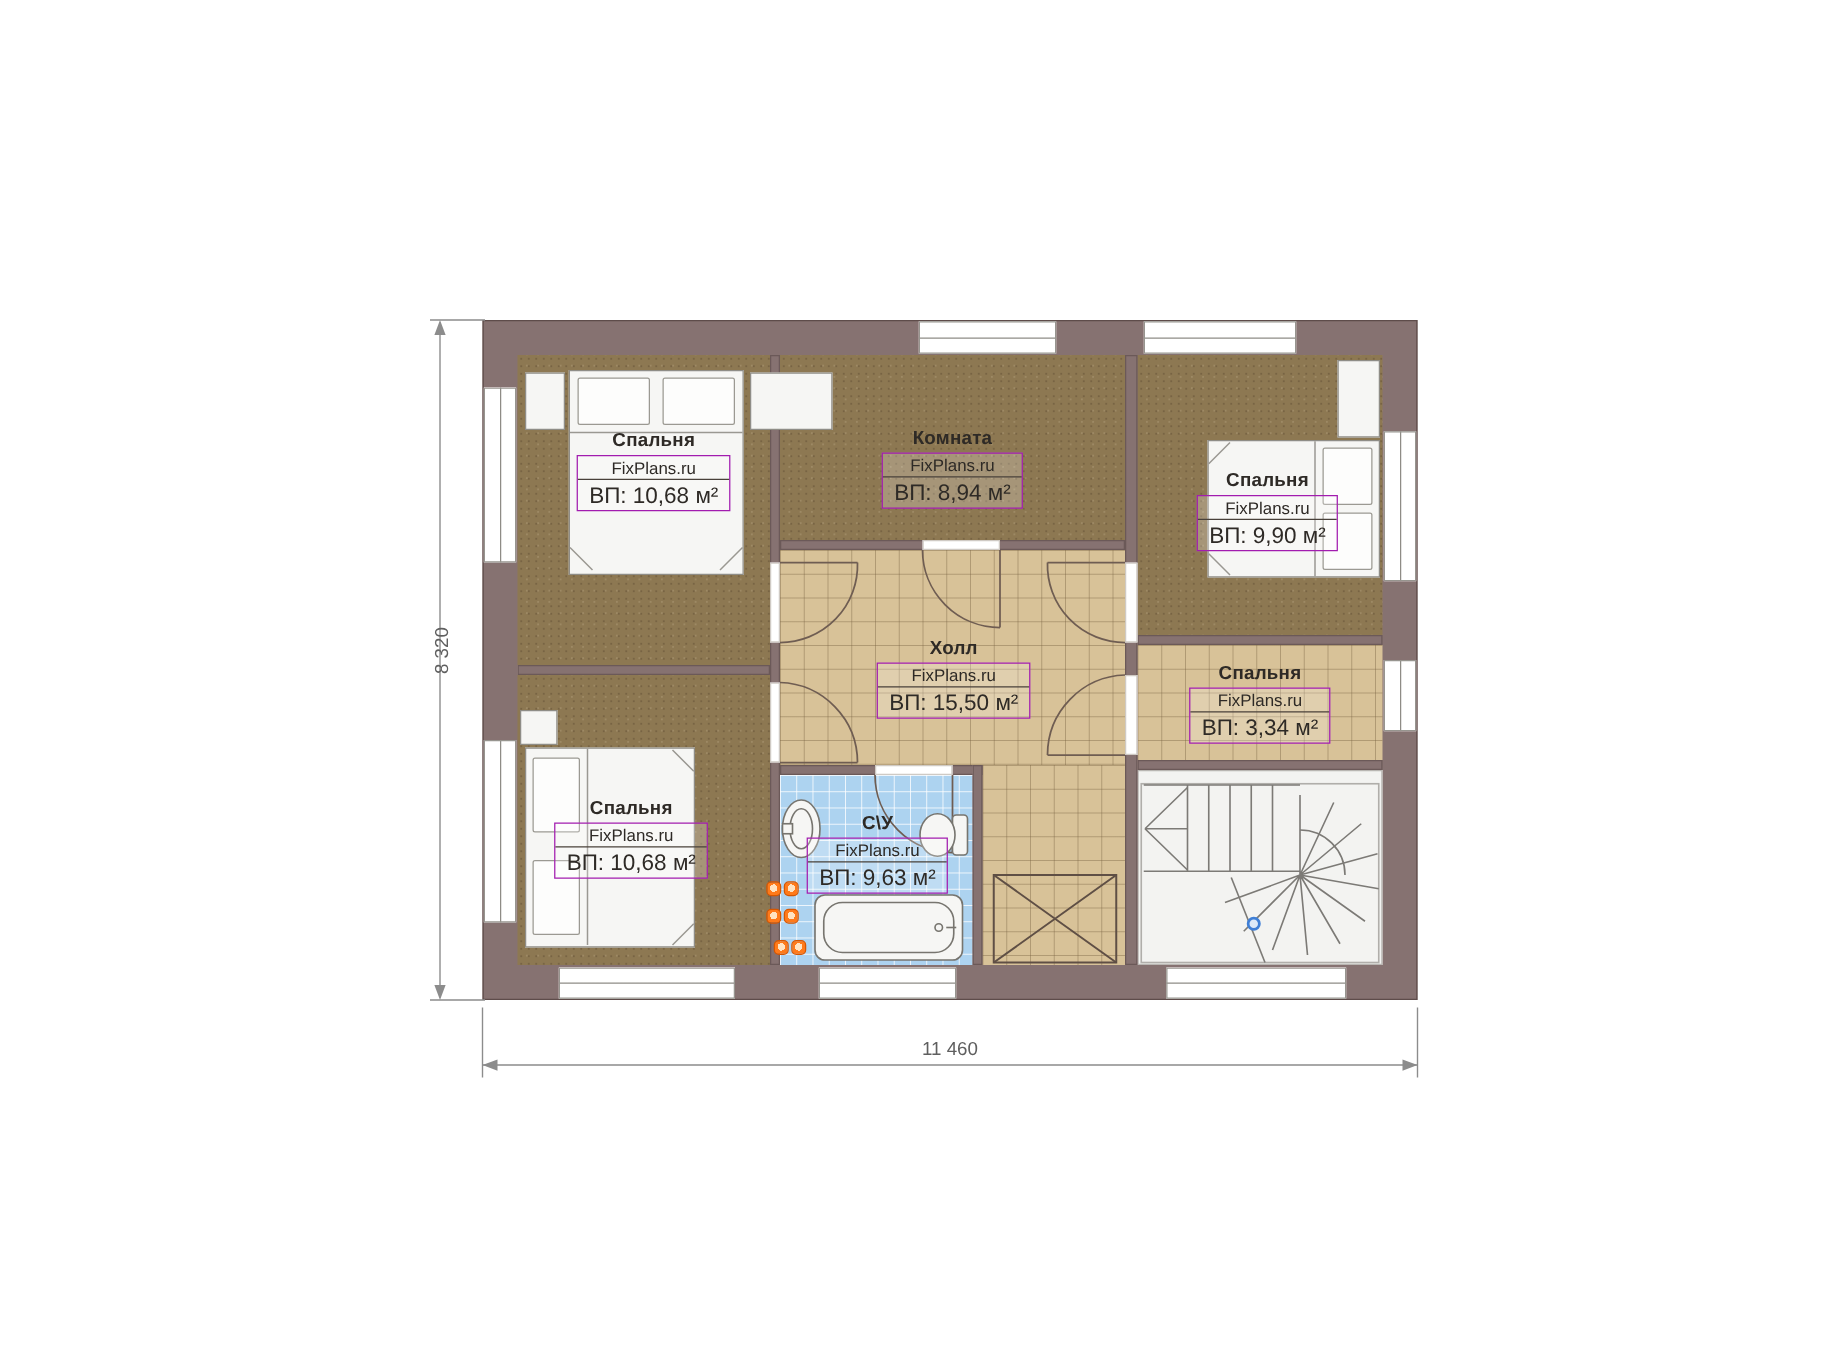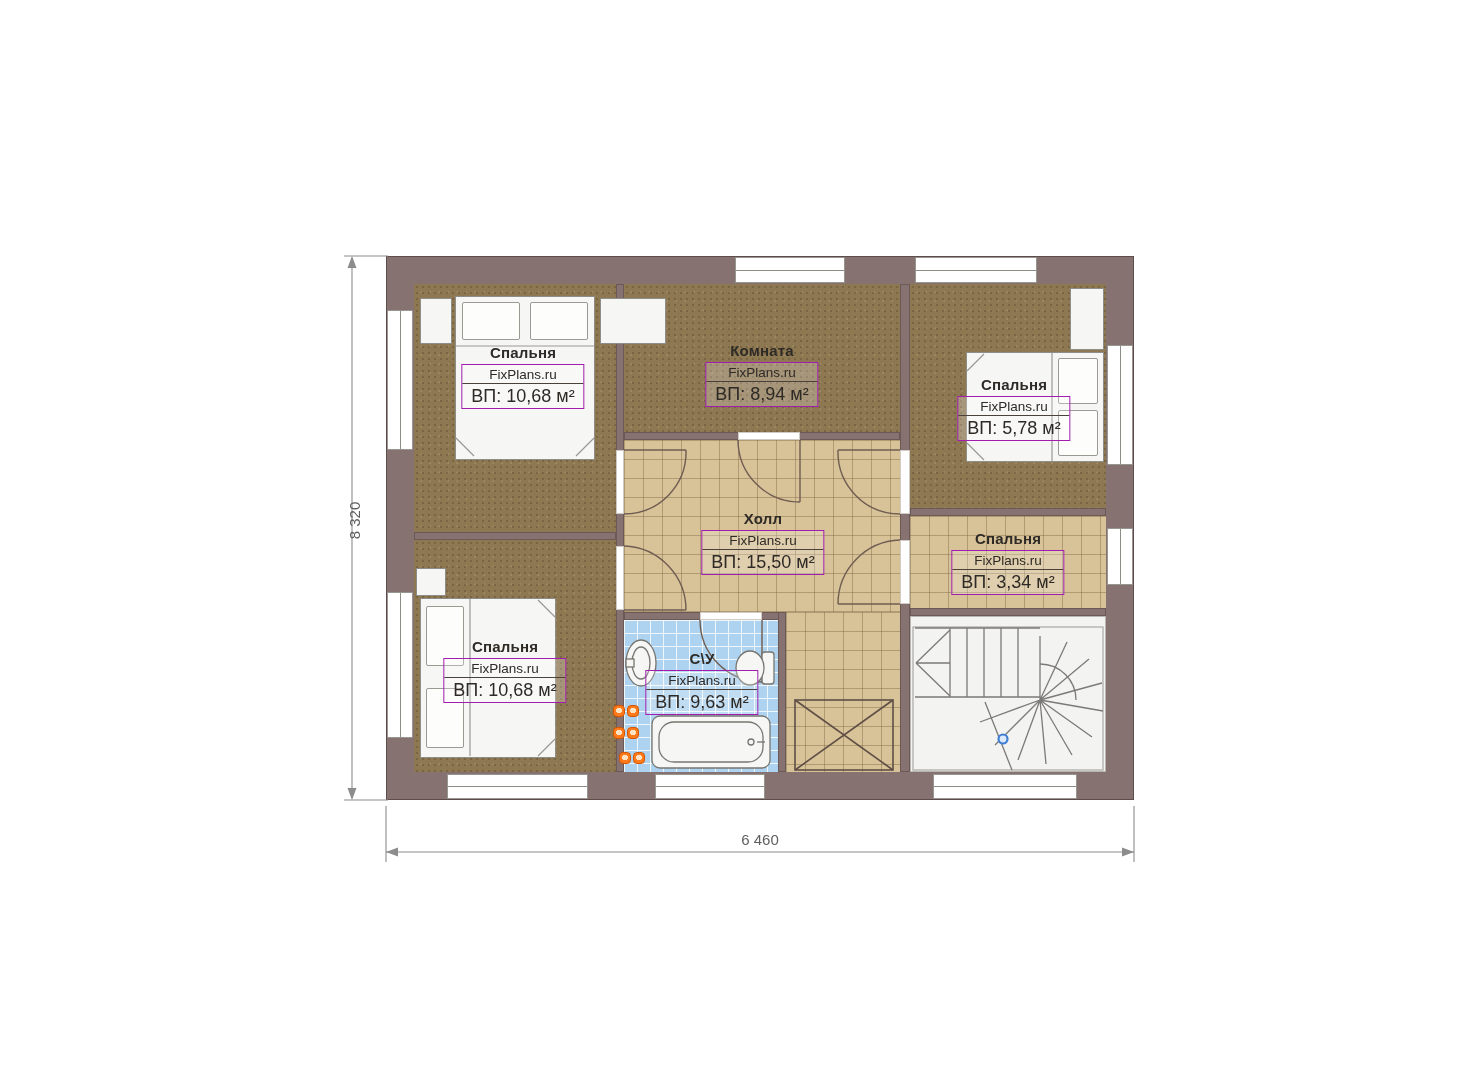--- a/index.html
+++ b/index.html
@@ -183,21 +183,21 @@
     <div class="info-box">
       <div class="brand">FixPlans.ru</div>
       <div class="area">ВП: 8,94 м²</div>
     </div>
   </div>
 
   <div class="room-label" style="left:1014px;top:376px">
     <div class="room-name">Спальня</div>
     <div class="info-box">
       <div class="brand">FixPlans.ru</div>
-      <div class="area">ВП: 5,78 м²</div>
+      <div class="area">ВП: 9,90 м²</div>
     </div>
   </div>
 
   <div class="room-label" style="left:763px;top:510px">
     <div class="room-name">Холл</div>
     <div class="info-box">
       <div class="brand">FixPlans.ru</div>
       <div class="area">ВП: 15,50 м²</div>
     </div>
   </div>
@@ -220,15 +220,15 @@
 
   <div class="room-label" style="left:702px;top:650px">
     <div class="room-name">С\У</div>
     <div class="info-box">
       <div class="brand">FixPlans.ru</div>
       <div class="area">ВП: 9,63 м²</div>
     </div>
   </div>
 
   <div class="dim-label" style="left:324px;top:512px;width:60px;transform:rotate(-90deg);transform-origin:center">8 320</div>
-  <div class="dim-label" style="left:720px;top:831px;width:80px">6 460</div>
+  <div class="dim-label" style="left:720px;top:831px;width:80px">11 460</div>
 
 </div>
 
 </body></html>

